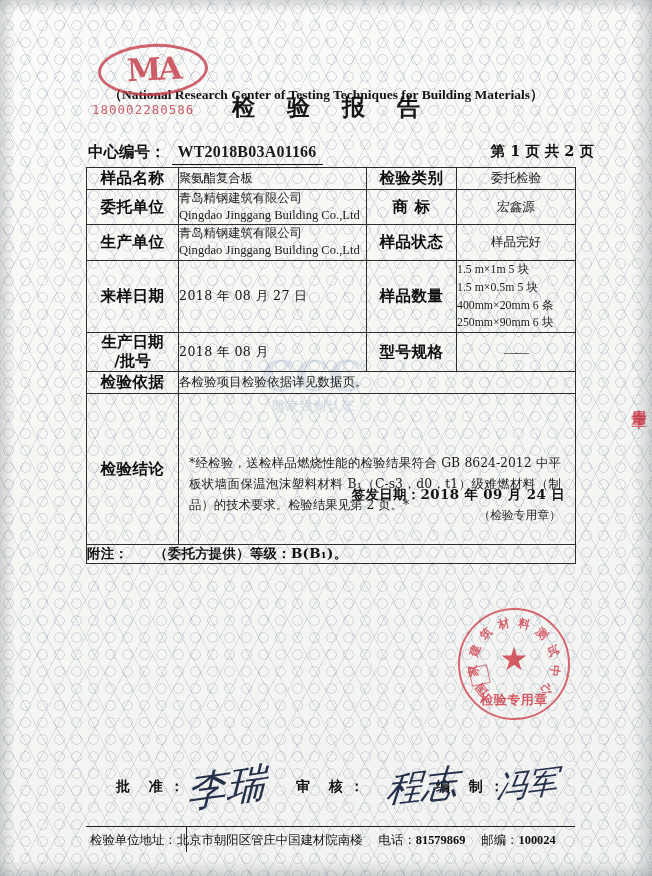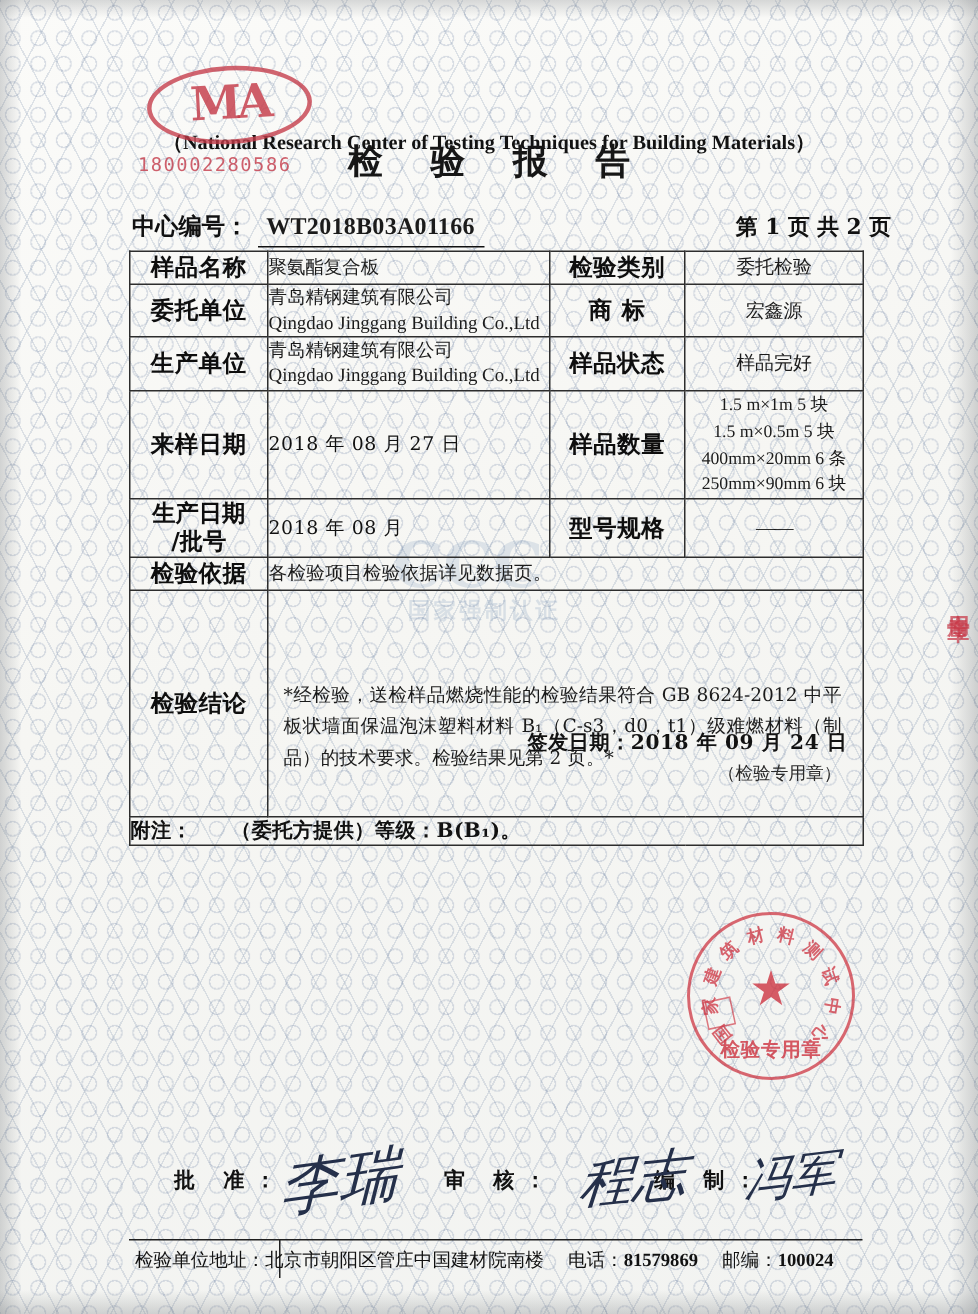--- a/index.html
+++ b/index.html
@@ -229,21 +229,20 @@
     color: #1b1b1b;
     padding: 5px 2px;
   }
   .val-date {
     font-family: "DejaVu Serif", "Liberation Serif", serif;
     font-size: 12.6px;
     padding: 5px 0 5px 12px;
     letter-spacing: .4px;
   }
   .qty {
-    text-align: center;
     font-family: "Liberation Serif", serif;
     font-size: 11.8px;
     color: #1b1b1b;
     line-height: 1.52;
     padding: 5px 4px;
   }
   .qty div { white-space: nowrap; }
   .basis {
     font-family: "DejaVu Serif", "Liberation Serif", serif;
     font-size: 12.4px;
@@ -395,21 +394,21 @@
     color: rgba(120, 150, 185, .20);
     letter-spacing: 0px;
     pointer-events: none;
   }
   #ccc-wm2 {
     position: absolute;
     left: 272px;
     top: 398px;
     z-index: 2;
     font-family: Liberation Mono, monospace;
-    font-size: 15px;
+    font-size: 12px;
     font-weight: bold;
     color: rgba(120, 150, 185, .24);
     letter-spacing: 2px;
     pointer-events: none;
   }
 
   
   #sign-row {
     position: absolute;
     left: 96px;

